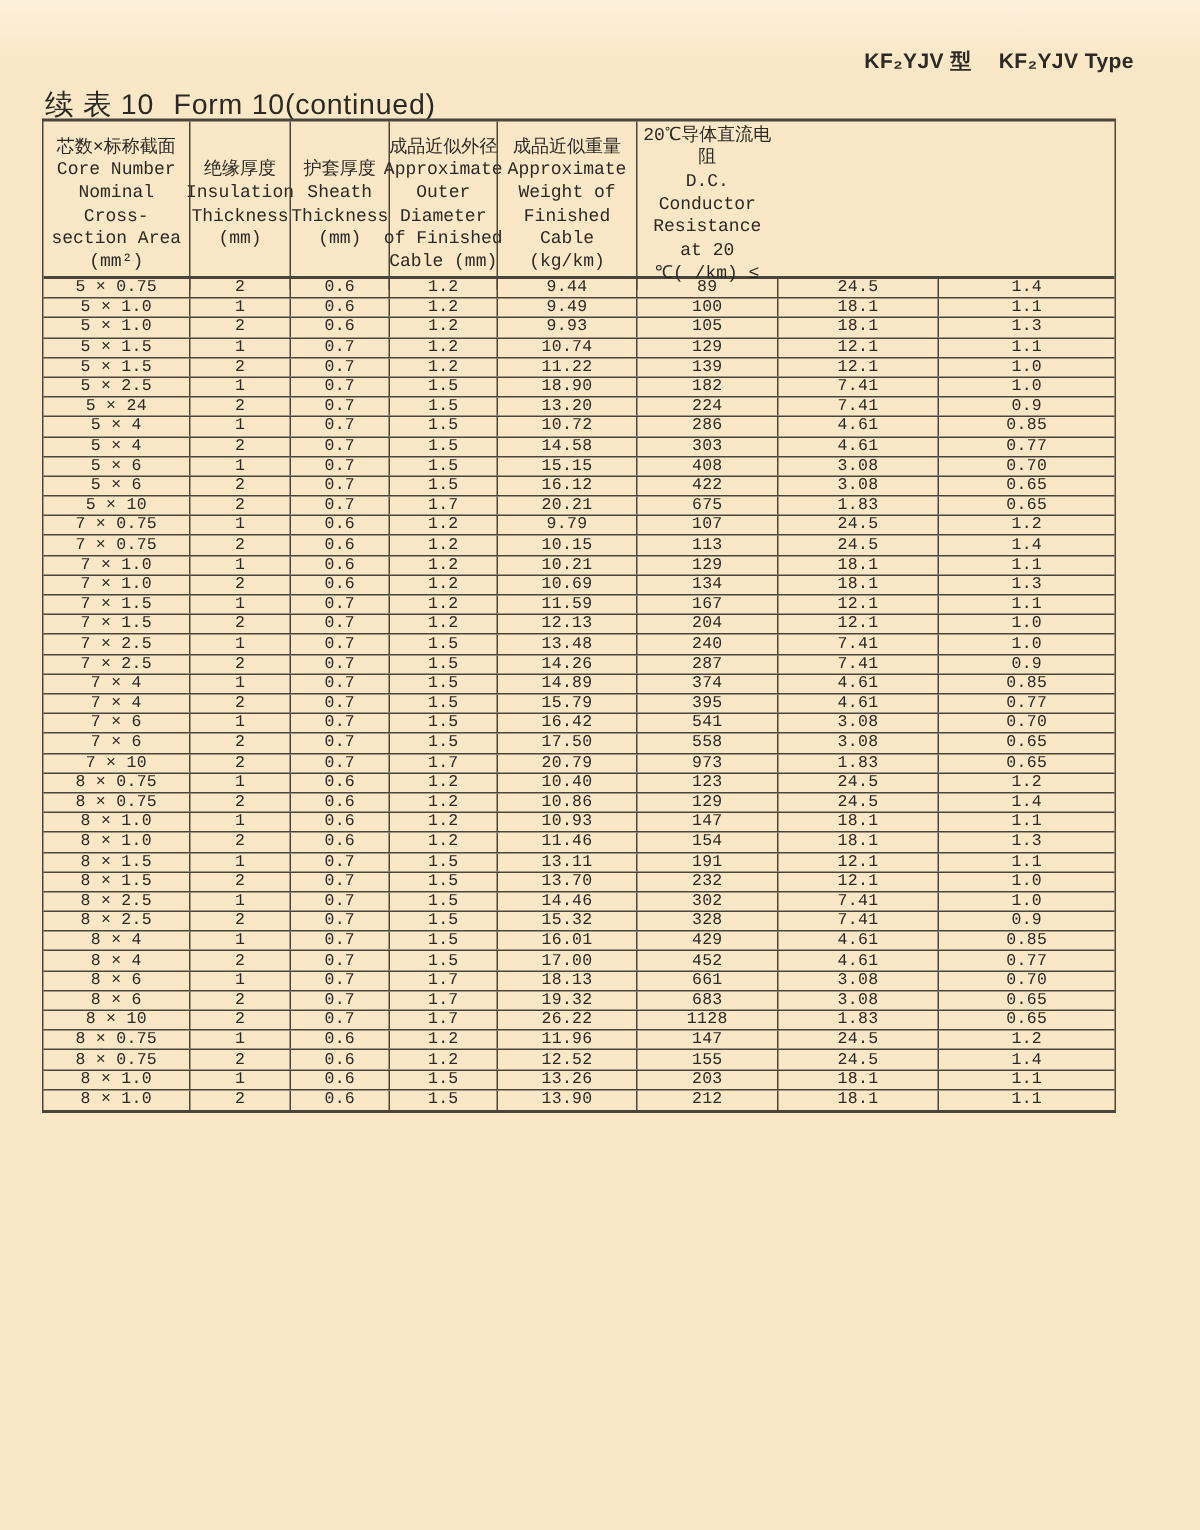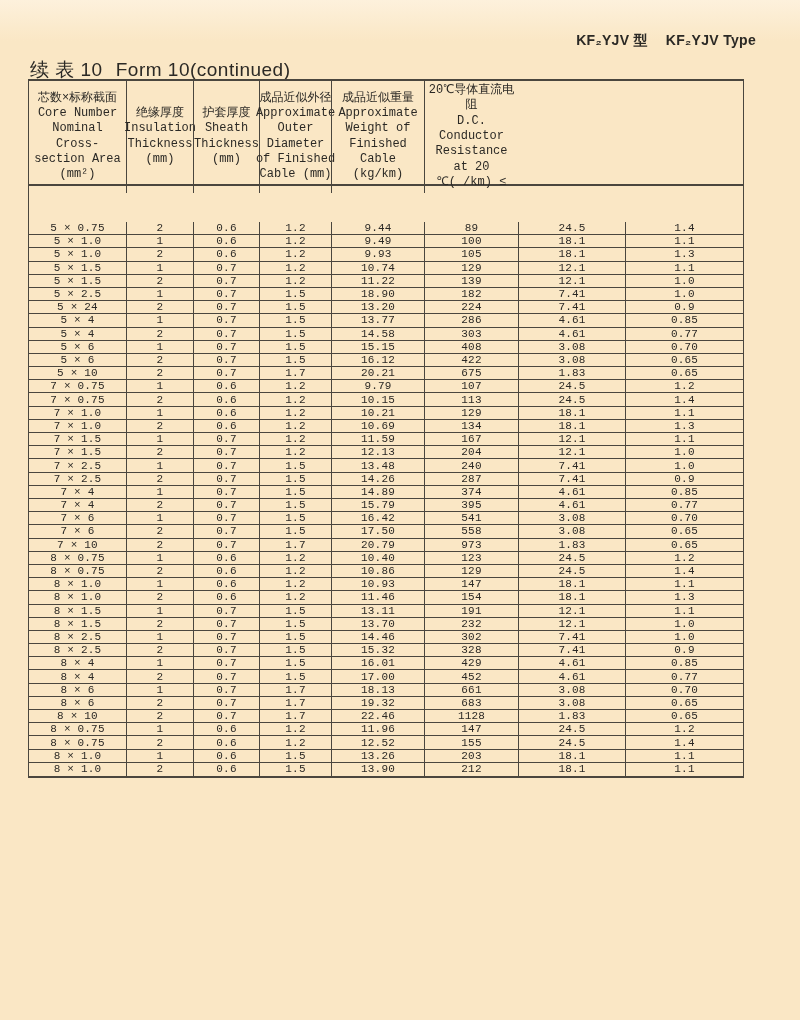--- a/index.html
+++ b/index.html
@@ -46,21 +46,20 @@
     white-space: pre-line;
     border-left: 1px solid #4A463E;
     box-sizing: border-box;
     padding: 2px 1px;
   }
   .th:first-child { border-left: none; }
   .tbody {
     display: grid;
     grid-template-rows: repeat(42, 1fr);
     height: 554px;
-    margin-top: 36px;
   }
   .tr { border-bottom: 1px solid #4A463E; }
   .tr:last-child { border-bottom: none; }
   .td {
     display: flex; align-items: center; justify-content: center;
     font-size: 11px; letter-spacing: 0.2px;
     border-left: 1px solid #4A463E;
     box-sizing: border-box;
     overflow: hidden; white-space: nowrap;
   }
@@ -176,21 +175,21 @@
         <div class="td">13.20</div>
         <div class="td">224</div>
         <div class="td">7.41</div>
         <div class="td">0.9</div>
       </div>
       <div class="tr">
         <div class="td">5 × 4</div>
         <div class="td">1</div>
         <div class="td">0.7</div>
         <div class="td">1.5</div>
-        <div class="td">13.77</div>
+        <div class="td">10.72</div>
         <div class="td">286</div>
         <div class="td">4.61</div>
         <div class="td">0.85</div>
       </div>
       <div class="tr">
         <div class="td">5 × 4</div>
         <div class="td">2</div>
         <div class="td">0.7</div>
         <div class="td">1.5</div>
         <div class="td">14.58</div>
@@ -476,21 +475,21 @@
         <div class="td">19.32</div>
         <div class="td">683</div>
         <div class="td">3.08</div>
         <div class="td">0.65</div>
       </div>
       <div class="tr">
         <div class="td">8 × 10</div>
         <div class="td">2</div>
         <div class="td">0.7</div>
         <div class="td">1.7</div>
-        <div class="td">22.46</div>
+        <div class="td">26.22</div>
         <div class="td">1128</div>
         <div class="td">1.83</div>
         <div class="td">0.65</div>
       </div>
       <div class="tr">
         <div class="td">8 × 0.75</div>
         <div class="td">1</div>
         <div class="td">0.6</div>
         <div class="td">1.2</div>
         <div class="td">11.96</div>

